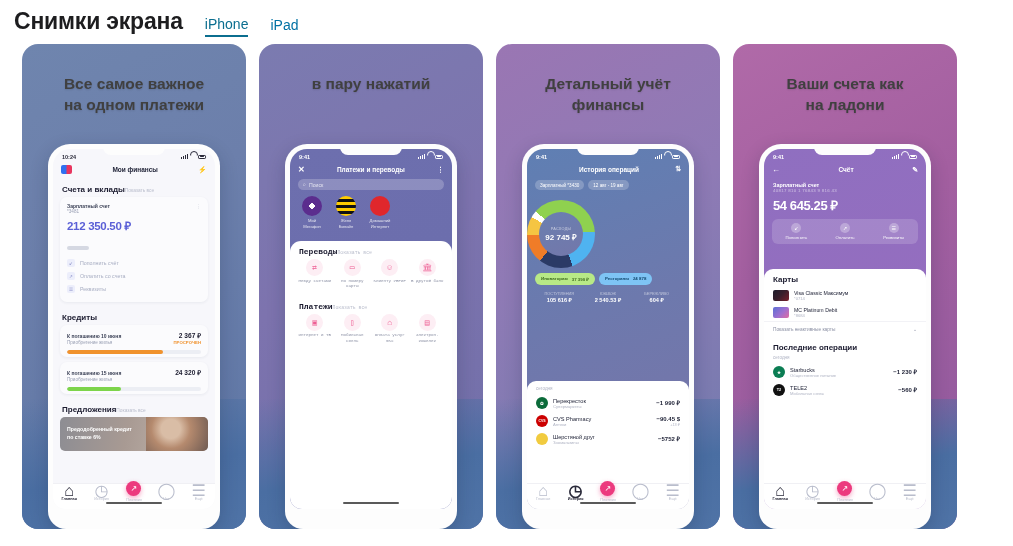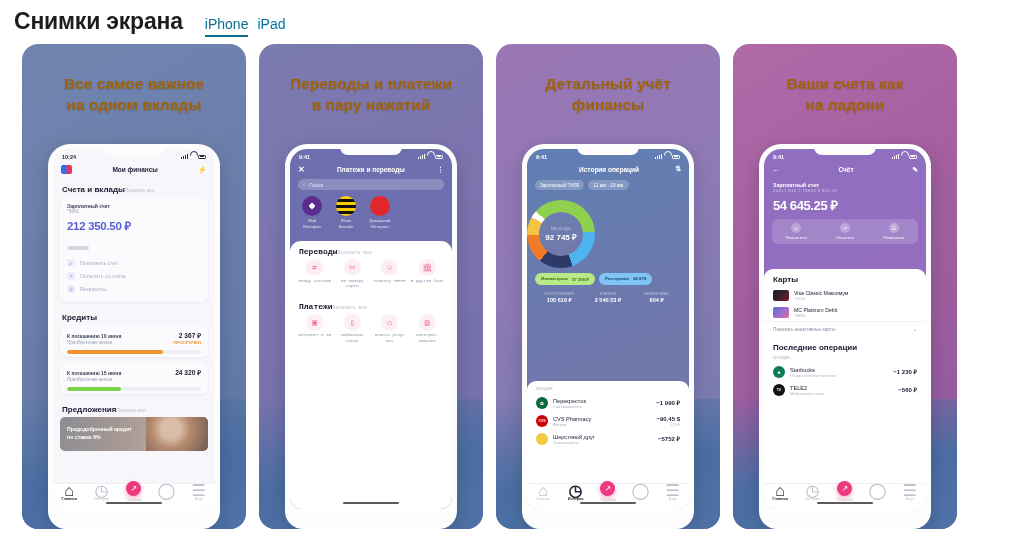--- a/index.html
+++ b/index.html
@@ -7,42 +7,42 @@
     width: 1013px; height: 546px;
     background: #ffffff;
     font-family: "Liberation Sans", sans-serif;
     overflow: hidden;
   }
   .page { position: relative; width: 1013px; height: 546px; background: #fff; }
 
   
   .header { display: flex; align-items: baseline; gap: 22px; padding: 8px 0 0 14px; height: 44px; }
   .page-title { font-size: 23px; font-weight: bold; color: #1d1d1f; letter-spacing: -0.2px; }
-  .tabs { display: flex; gap: 9px; align-items: flex-start; }
+  .tabs { display: flex; gap: 22px; align-items: center; }
   .tab { font-size: 14px; color: #0071a4; padding-bottom: 3px; cursor: pointer; }
   .tab.active { color: #0b6e8f; border-bottom: 2px solid #0b6e8f; font-weight: 400; }
 
   
   .gallery { position: absolute; left: 0; top: 44px; display: flex; gap: 13px; padding-left: 22px; }
   .shot {
     position: relative;
     width: 224px; height: 485px;
     border-radius: 16px;
     overflow: hidden;
     flex: none;
   }
   .shot .grad { position: absolute; inset: 0; }
   .shot .grad-bottom {
     position: absolute; left: 0; right: 0; bottom: 0; height: 130px;
     background: linear-gradient(170deg, rgba(74,110,162,0) 0%, #4a6ea2 55%, #4f73a6 100%);
   }
 
   .caption {
     position: relative; z-index: 4;
-    text-align: center; color: #a16207;
+    text-align: center; color: #404040;
     font-size: 15.5px; font-weight: bold; line-height: 1.33;
     padding: 30px 18px 0;
     text-shadow: 0 1px 2px rgba(0,0,0,.12);
   }
 
   
   .phone {
     position: absolute; z-index: 5;
     left: 50%; transform: translateX(-50%);
     top: 100px;
@@ -254,21 +254,21 @@
     </div>
   </div>
 
   <div class="gallery">
 
     <div class="shot">
       <div class="grad" style="background:linear-gradient(150deg,#6f85ae 0%, #6c7fab 38%, #5d76a5 100%)"></div>
       <div class="grad-bottom"></div>
       <div class="caption">
         <div>Все самое важное</div>
-        <div>на одном вклады</div>
+        <div>на одном платежи</div>
       </div>
 
       <div class="phone">
         <div class="notch"></div>
         <div class="screen" style="background:#f7f7fb">
 
           <div class="statusbar" style="color:#2a2a3a">
             <span>10:24</span>
             <span class="sb-icons">
               <span class="bars">
@@ -387,21 +387,20 @@
           </div>
           <div class="home-bar"></div>
         </div>
       </div>
     </div>
 
     <div class="shot">
       <div class="grad" style="background:linear-gradient(150deg,#7b7bb0 0%, #7d73ae 45%, #6f6fa8 100%)"></div>
       <div class="grad-bottom"></div>
       <div class="caption">
-        <div>Переводы и платежи</div>
         <div>в пару нажатий</div>
       </div>
 
       <div class="phone">
         <div class="notch"></div>
         <div class="screen" style="background:linear-gradient(165deg,#6d6fae 0%, #6a6cab 100%)">
 
           <div class="statusbar" style="color:#fff">
             <span>9:41</span>
             <span class="sb-icons">

